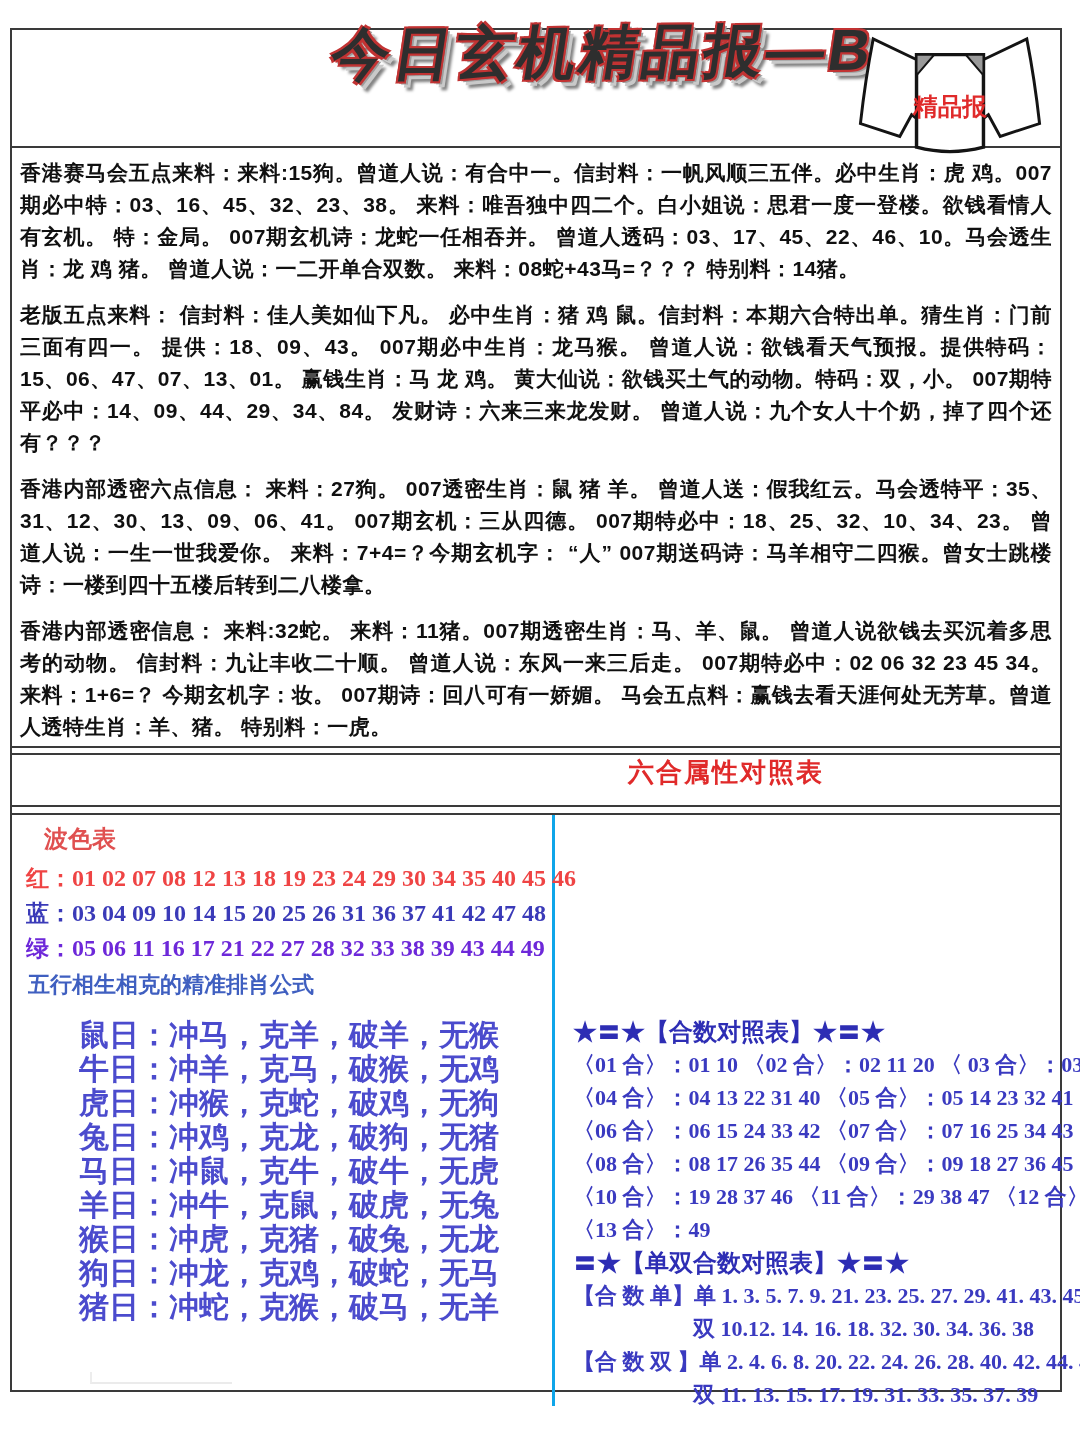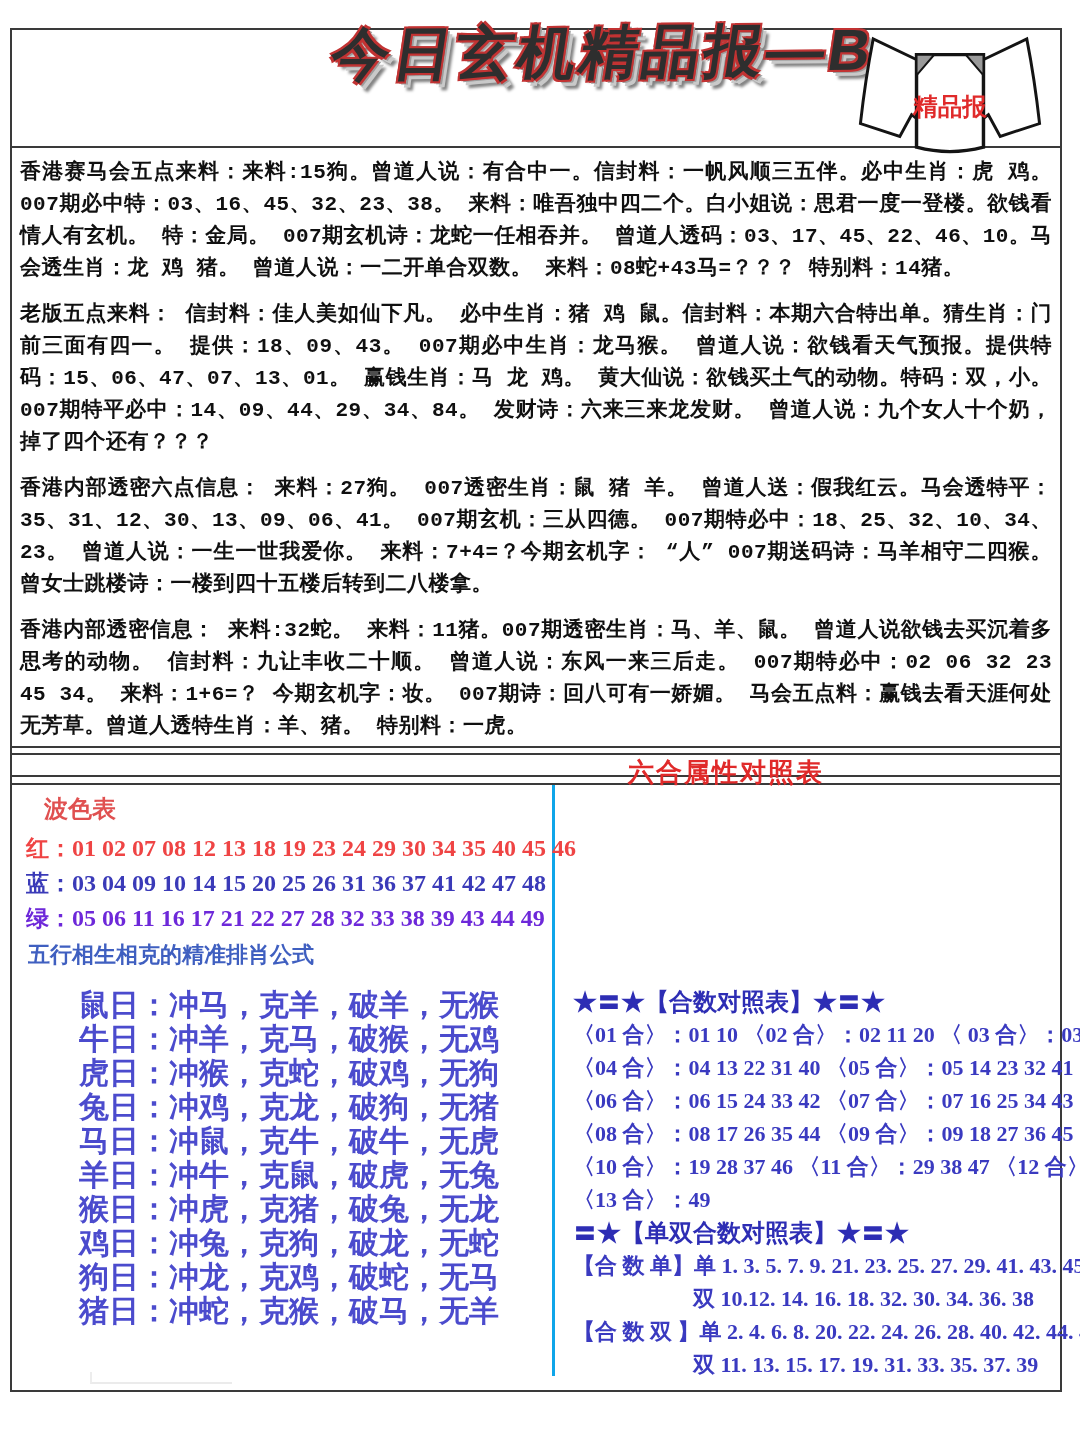--- a/index.html
+++ b/index.html
@@ -23,24 +23,24 @@
       4px 3px 0 #9d9d9d, 7px 6px 0 #c9c9c9, 10px 9px 3px #818181;
   }
   .ribbon{position:absolute;right:14px;top:2px;width:192px;height:126px;}
   
   .tips{
     height:600px;overflow:hidden;border-bottom:2px solid #3a3a3a;
     padding:9px 8px 0 8px;box-sizing:border-box;
     font-size:21px;font-weight:bold;color:#101010;line-height:32px;letter-spacing:0.5px;
     text-align:justify;
   }
-  .tips p{margin:0 0 14px 0;font-family:Liberation Mono, monospace;}
+  .tips p{margin:0 0 14px 0;}
   
   .band{
-    margin-top:5px;height:24px;border-top:2px solid #3a3a3a;border-bottom:2px solid #3a3a3a;
+    margin-top:5px;height:54px;border-top:2px solid #3a3a3a;border-bottom:2px solid #3a3a3a;
     box-sizing:border-box;text-align:center;padding-left:380px;line-height:34px;
   }
   .band span{color:#e02a2a;font-size:26px;font-weight:bold;letter-spacing:2px;}
   
   .columns{display:flex;margin-top:6px;border-top:2px solid #3a3a3a;height:593px;box-sizing:border-box;}
   .col-left{width:543px;border-right:3px solid #0ea5e9;box-sizing:border-box;padding:6px 0 0 14px;}
   .col-right{flex:1;box-sizing:border-box;padding:200px 0 0 18px;}
   .bose-heading{color:#e05050;font-size:24px;font-weight:bold;margin:2px 0 6px 18px;}
   .color-row{
     font-family:"Liberation Serif",serif;font-size:24px;font-weight:bold;line-height:35px;white-space:nowrap;
@@ -104,21 +104,20 @@
 
       <div class="wuxing">五行相生相克的精准排肖公式</div>
 
       <div class="zodiac-row">鼠日：冲马，克羊，破羊，无猴</div>
       <div class="zodiac-row">牛日：冲羊，克马，破猴，无鸡</div>
       <div class="zodiac-row">虎日：冲猴，克蛇，破鸡，无狗</div>
       <div class="zodiac-row">兔日：冲鸡，克龙，破狗，无猪</div>
       <div class="zodiac-row">马日：冲鼠，克牛，破牛，无虎</div>
       <div class="zodiac-row">羊日：冲牛，克鼠，破虎，无兔</div>
       <div class="zodiac-row">猴日：冲虎，克猪，破兔，无龙</div>
-      <div class="zodiac-row">鸡日：冲兔，克狗，破龙，无蛇</div>
       <div class="zodiac-row">狗日：冲龙，克鸡，破蛇，无马</div>
       <div class="zodiac-row">猪日：冲蛇，克猴，破马，无羊</div>
     </div>
 
     <div class="col-right">
       <div class="hesu-heading">★〓★【合数对照表】★〓★</div>
       <div class="hesu-row">〈01 合〉：01 10  〈02 合〉：02 11 20  〈 03 合〉：03 12 21 30</div>
       <div class="hesu-row">〈04 合〉：04 13 22 31 40  〈05 合〉：05 14 23 32 41</div>
       <div class="hesu-row">〈06 合〉：06 15 24 33 42  〈07 合〉：07 16 25 34 43</div>
       <div class="hesu-row">〈08 合〉：08 17 26 35 44  〈09 合〉：09 18 27 36 45</div>

